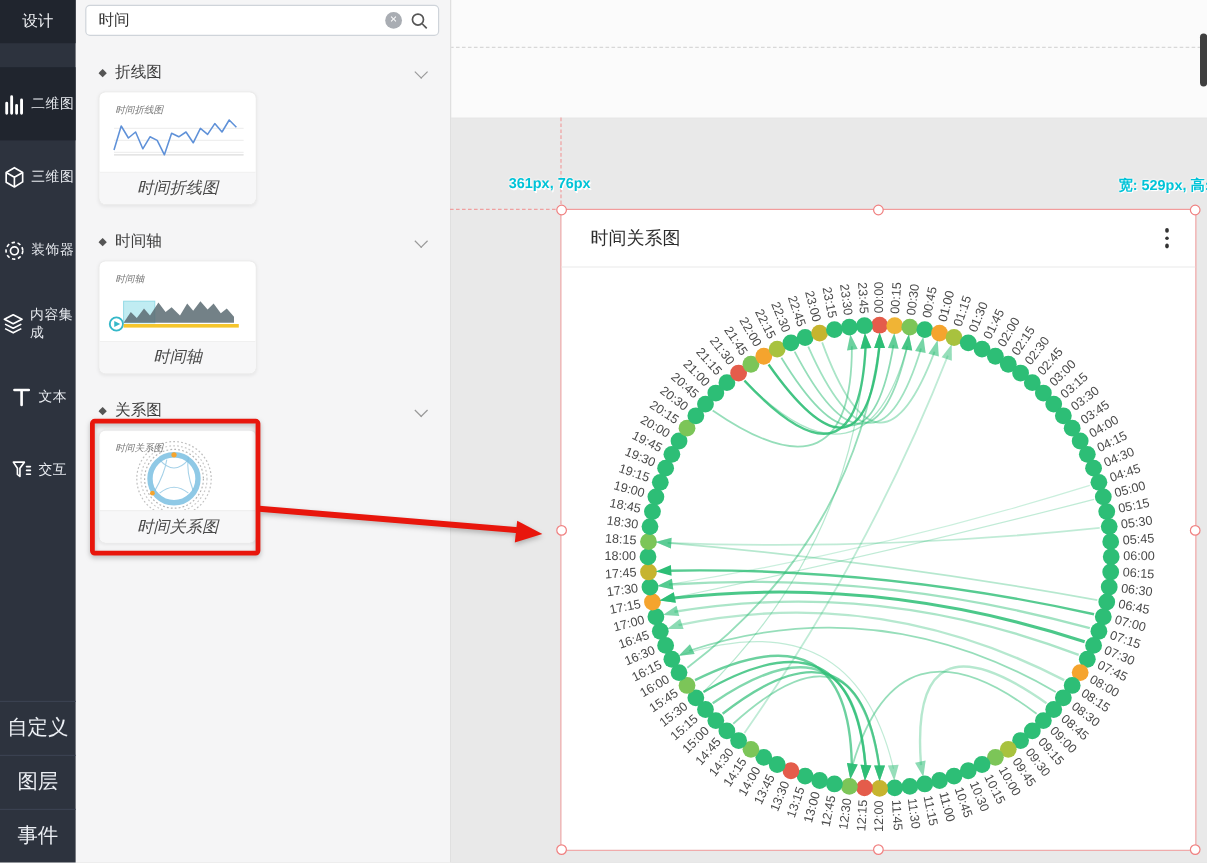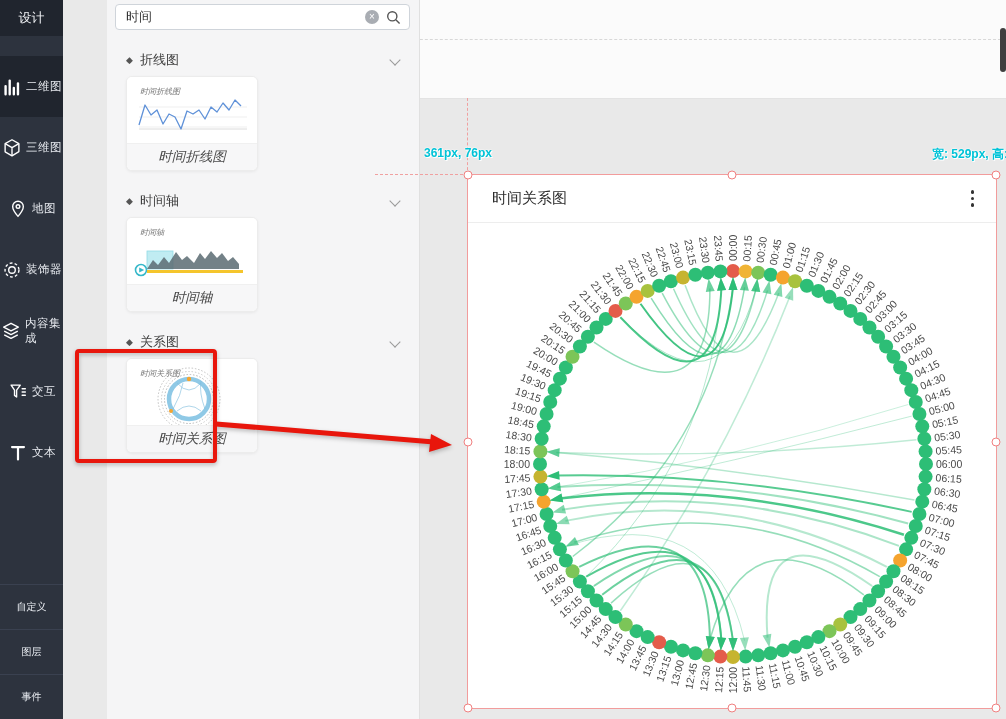--- a/index.html
+++ b/index.html
@@ -11,26 +11,26 @@
            display:flex;flex-direction:column;z-index:3;}
   .side-tab{height:36px;line-height:36px;text-align:center;color:#f0f2f5;font-size:13px;
             background:#20252e;margin-bottom:20px;cursor:pointer;}
   .side-item{height:61px;display:flex;flex-direction:row;align-items:center;justify-content:center;
              gap:3px;color:#e8ebf0;cursor:pointer;}
   .side-item.active{background:#20252e;}
   .side-icon{width:22px;height:22px;display:block;}
   .side-icon svg{width:22px;height:22px;display:block;}
   .side-label{font-size:11.5px;letter-spacing:.5px;}
   #side-bottom{margin-top:auto;display:flex;flex-direction:column;}
-  .side-row{height:44px;line-height:44px;text-align:center;color:#eceff4;font-size:10px;
+  .side-row{height:44px;line-height:44px;text-align:center;color:#eceff4;font-size:17px;
             border-top:1px solid #3a4150;cursor:pointer;}
 
   
   .panel{position:absolute;left:63px;top:0;width:312px;height:719px;background:#f5f5f6;
-         border-right:1px solid #e0e0e0;z-index:2;margin-left:44px;}
+         border-right:1px solid #e0e0e0;z-index:2;}
   .search-box{display:flex;align-items:center;margin:4px 9px 0 8px;height:24px;background:#fff;
               border:1px solid #cfd4da;border-radius:4px;padding:0 8px;}
   .search-input{flex:1;border:none;outline:none;font-size:13px;color:#333;background:transparent;
                 font-family:inherit;min-width:0;}
   .clear-btn{width:14px;height:14px;border-radius:50%;background:#a9adb3;color:#fff;font-size:10px;
              line-height:14px;text-align:center;margin-right:7px;cursor:pointer;flex:none;}
   .mag{flex:none;display:block;width:15px;height:15px;cursor:pointer;}
   .sec-h{display:flex;align-items:center;margin:21px 0 7px 19px;color:#3e3e3e;font-size:13px;}
   .bullet{font-size:9px;color:#555;margin-right:7px;}
   .chev{width:7px;height:7px;border-right:1.5px solid #999;border-bottom:1.5px solid #999;
@@ -94,61 +94,52 @@
             <svg viewBox="0 0 24 24" fill="none" stroke="#fff" stroke-width="1.5" stroke-linejoin="round">
               <path d="M12 3l7.5 4.3v8.6L12 20.5l-7.5-4.3V7.3L12 3z"></path>
               <path d="M12 11.6L19.5 7.3M12 11.6L4.5 7.3M12 11.6v8.9"></path>
             </svg>
           </span>
           <span class="side-label">三维图</span>
         </div>
         <div class="side-item">
           <span class="side-icon">
             <svg viewBox="0 0 24 24" fill="none" stroke="#fff" stroke-width="1.5">
-              <path d="M12 3.5a5.8 5.8 0 015.8 5.8C17.8 13.4 12 20 12 20s-5.8-6.6-5.8-10.7A5.8 5.8 0 0112 3.5z"></path>
-              <circle cx="12" cy="9.3" r="2"></circle>
-            </svg>
-          </span>
-          <span class="side-label">地图</span>
-        </div>
-        <div class="side-item">
-          <span class="side-icon">
-            <svg viewBox="0 0 24 24" fill="none" stroke="#fff" stroke-width="1.5">
               <circle cx="12" cy="12" r="3.6"></circle>
               <circle cx="12" cy="12" r="7.6" stroke-dasharray="3.1 2.4"></circle>
             </svg>
           </span>
           <span class="side-label">装饰器</span>
         </div>
         <div class="side-item">
           <span class="side-icon">
             <svg viewBox="0 0 24 24" fill="none" stroke="#fff" stroke-width="1.5" stroke-linejoin="round">
               <path d="M12 3.6l8 4.1-8 4.1-8-4.1 8-4.1z"></path>
               <path d="M4.6 12.1L12 15.9l7.4-3.8"></path>
               <path d="M4.6 16.2L12 20l7.4-3.8"></path>
             </svg>
           </span>
           <span class="side-label">内容集成</span>
         </div>
         <div class="side-item">
           <span class="side-icon">
+            <svg viewBox="0 0 24 24" fill="none" stroke="#fff" stroke-width="2.4" stroke-linecap="round">
+              <path d="M5.5 5.5h13M12 5.5V19"></path>
+            </svg>
+          </span>
+          <span class="side-label">文本</span>
+        </div>
+        <div class="side-item">
+          <span class="side-icon">
             <svg viewBox="0 0 24 24" fill="none" stroke="#fff" stroke-width="1.5" stroke-linejoin="round">
               <path d="M4.5 4.5h10L10.5 10v7.5L8.2 15.7V10L4.5 4.5z"></path>
               <path d="M16.5 8.5H20M16.5 12h3.5M16.5 15.5H20" stroke-linecap="round"></path>
             </svg>
           </span>
           <span class="side-label">交互</span>
-        </div>
-        <div class="side-item">
-          <span class="side-icon">
-            <svg viewBox="0 0 24 24" fill="none" stroke="#fff" stroke-width="2.4" stroke-linecap="round">
-              <path d="M5.5 5.5h13M12 5.5V19"></path>
-            </svg>
-          </span>
-          <span class="side-label">文本</span>
         </div>
       </div>
     <div id="side-bottom">
         <div class="side-row">自定义</div>
         <div class="side-row">图层</div>
         <div class="side-row">事件</div>
       </div>
   </aside>
 
   <section class="panel">

